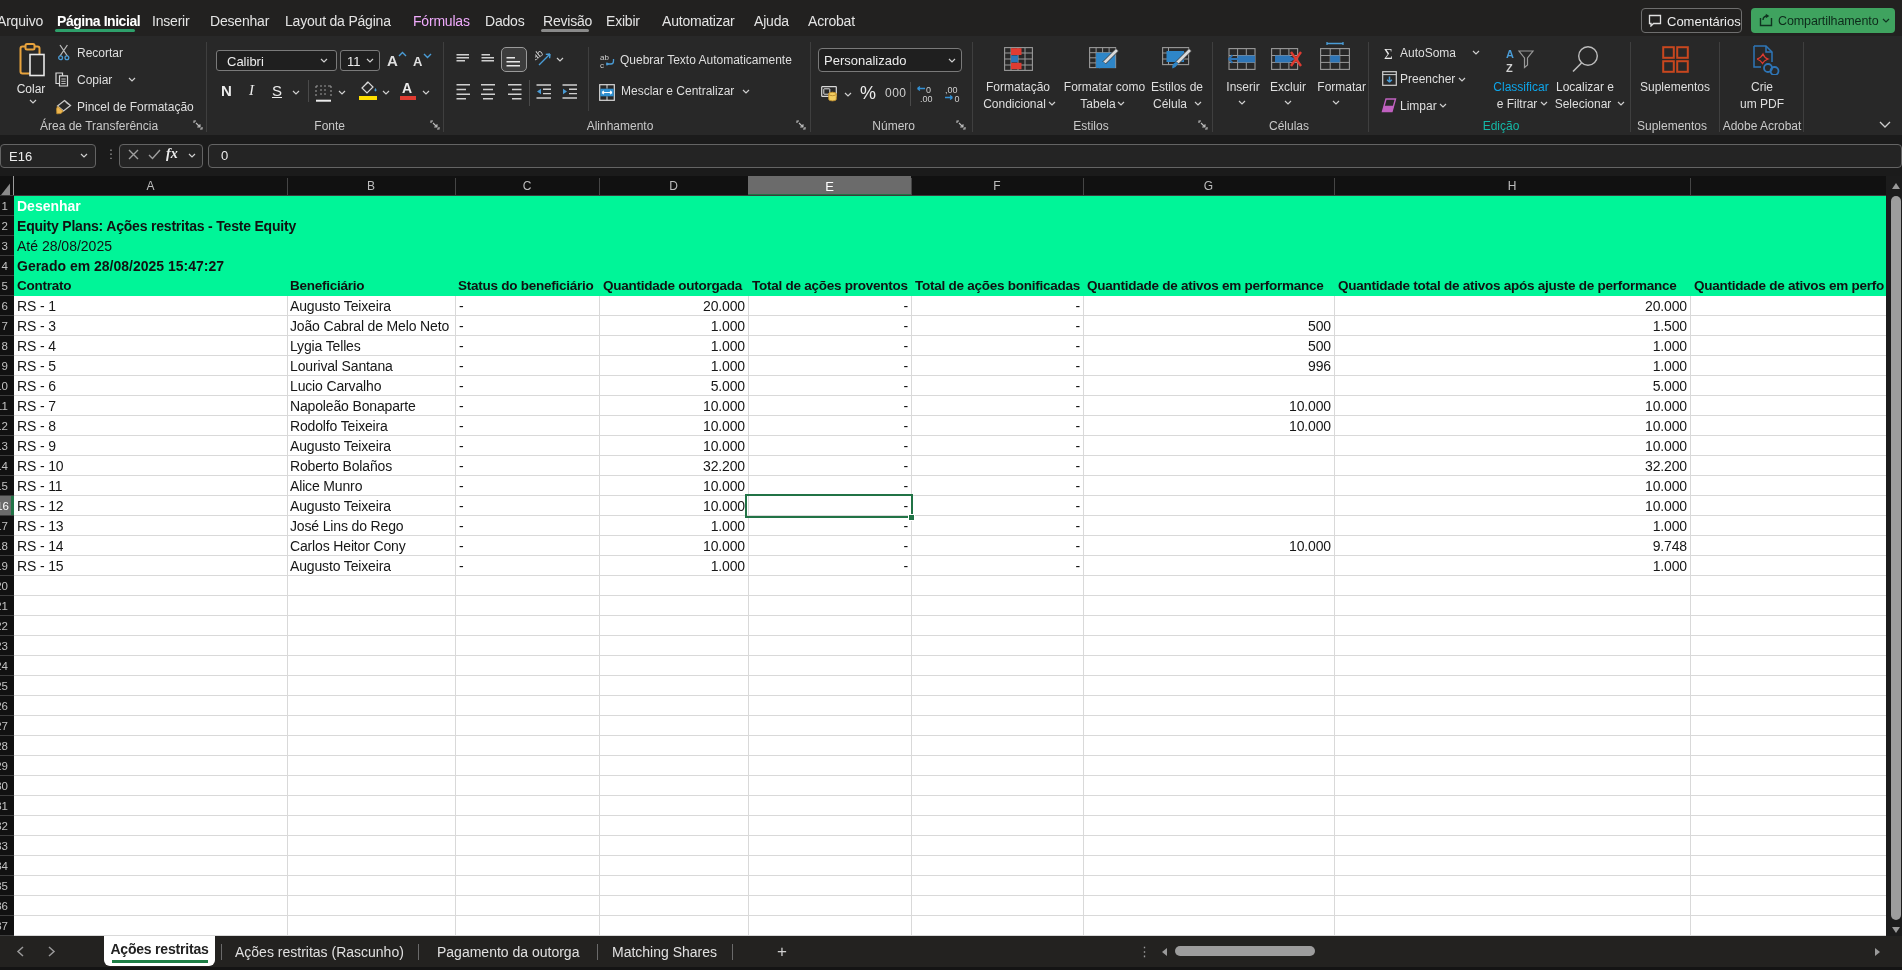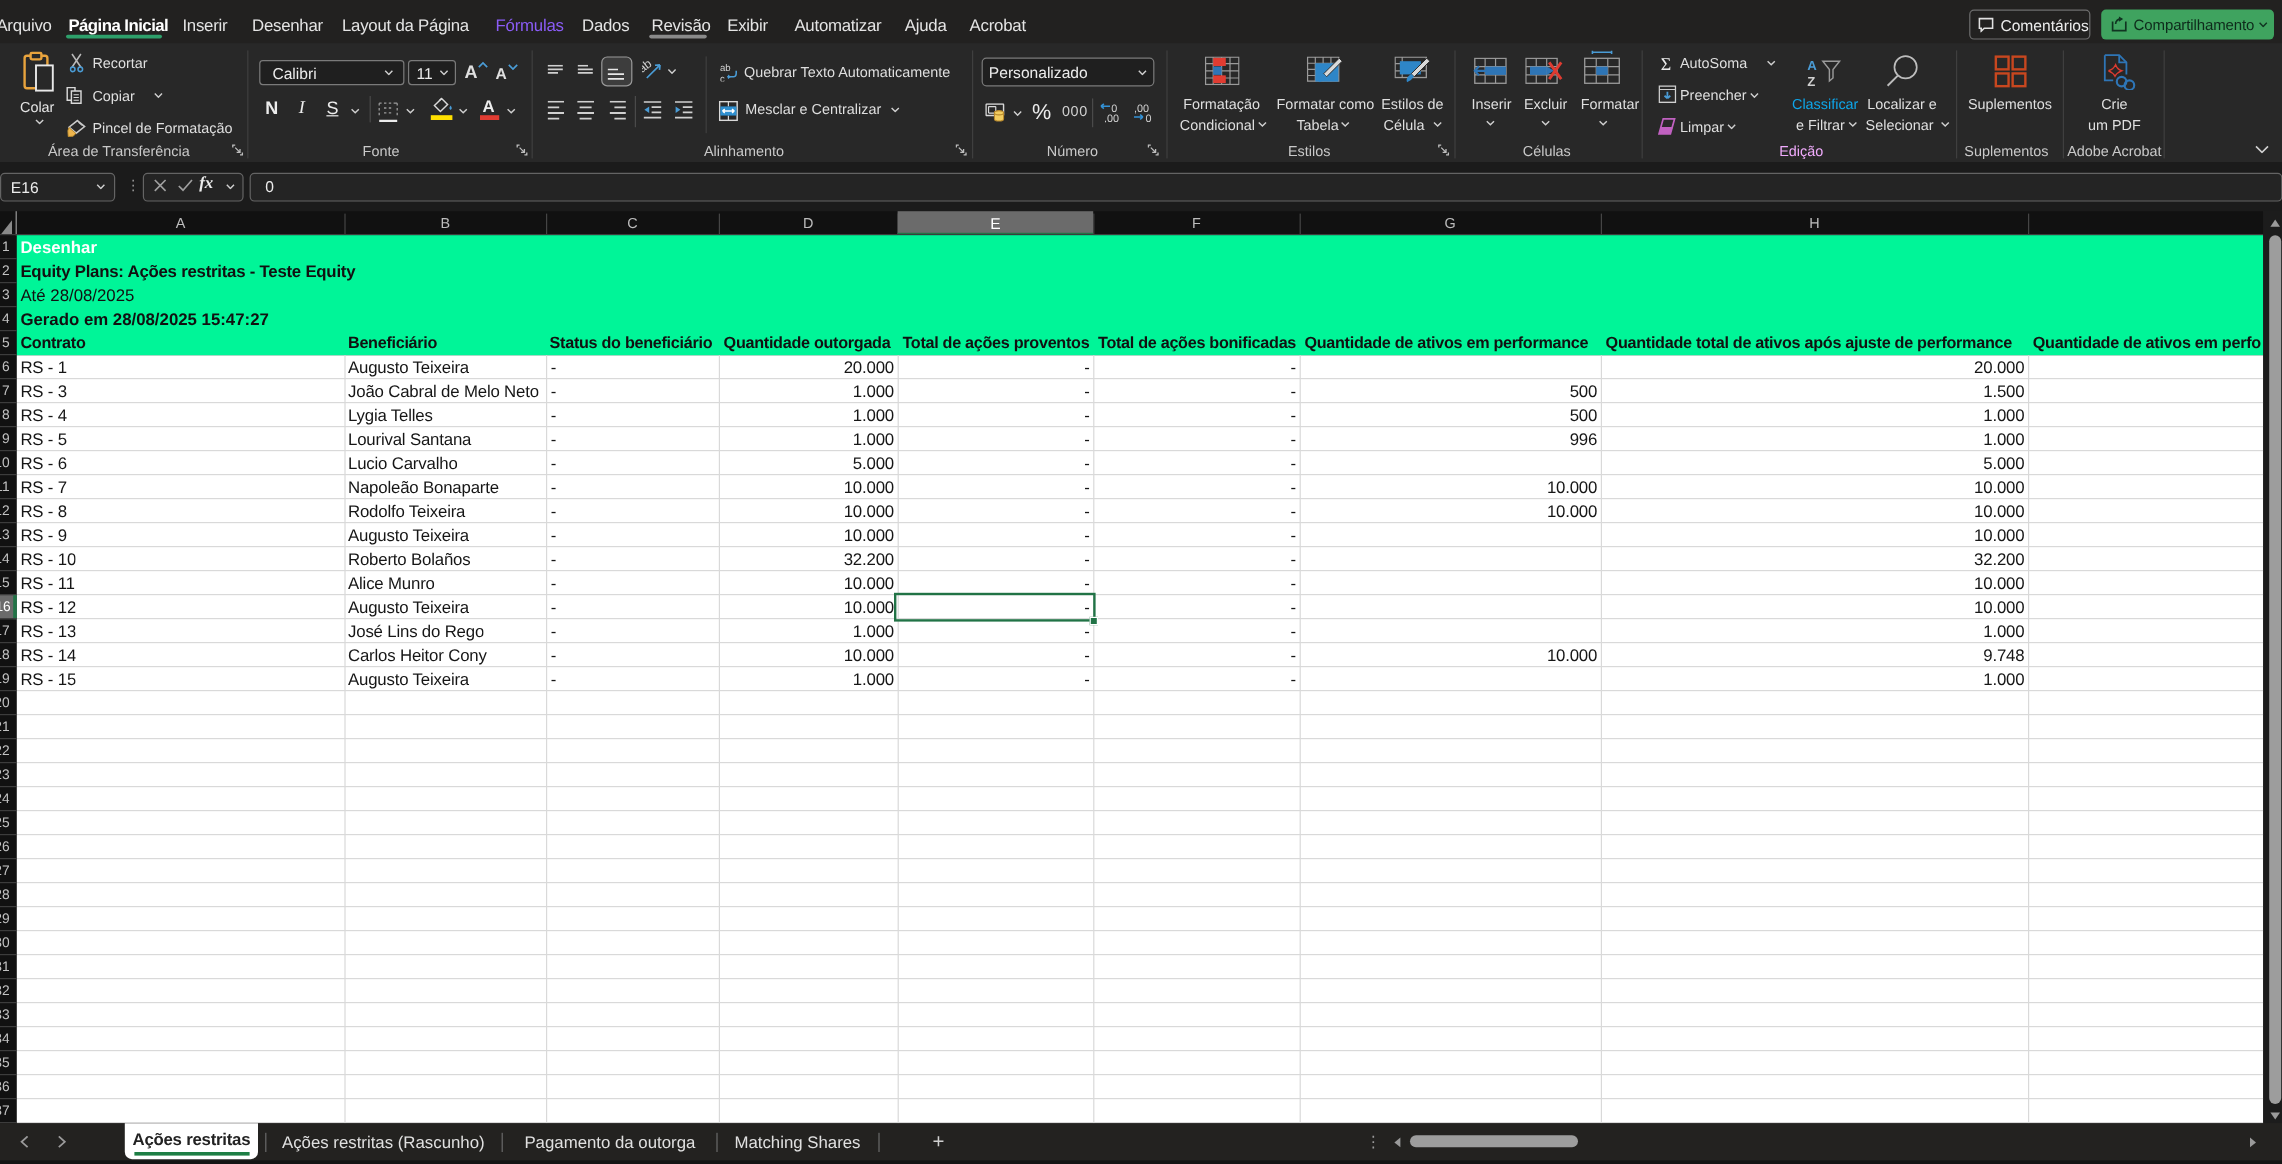--- a/index.html
+++ b/index.html
@@ -12,21 +12,21 @@
 svg{display:block}
 </style></head><body>
 
 <div class="a" style="left:0;top:0;width:1902px;height:36px;background:#222120"></div>
 <div class="a mi" style="left:-3px;top:13px;font-weight:normal;color:#e4e4e4;letter-spacing:-0.2px">Arquivo</div>
 <div class="a mi" style="left:57px;top:13px;font-weight:bold;color:#ffffff;letter-spacing:-0.45px">Página Inicial</div>
 <div class="a" style="left:55px;top:29px;width:80px;height:3px;background:#2eA06b;border-radius:2px"></div>
 <div class="a mi" style="left:152px;top:13px;font-weight:normal;color:#e4e4e4;letter-spacing:-0.2px">Inserir</div>
 <div class="a mi" style="left:210px;top:13px;font-weight:normal;color:#e4e4e4;letter-spacing:-0.2px">Desenhar</div>
 <div class="a mi" style="left:285px;top:13px;font-weight:normal;color:#e4e4e4;letter-spacing:-0.2px">Layout da Página</div>
-<div class="a mi" style="left:413px;top:13px;font-weight:normal;color:#8b5cf6;letter-spacing:-0.2px">Fórmulas</div>
+<div class="a mi" style="left:413px;top:13px;font-weight:normal;color:#f0abfc;letter-spacing:-0.2px">Fórmulas</div>
 <div class="a mi" style="left:485px;top:13px;font-weight:normal;color:#e4e4e4;letter-spacing:-0.2px">Dados</div>
 <div class="a mi" style="left:543px;top:13px;font-weight:normal;color:#e4e4e4;letter-spacing:-0.2px">Revisão</div>
 <div class="a" style="left:541px;top:29px;width:48px;height:3px;background:#8a8a8a;border-radius:2px"></div>
 <div class="a mi" style="left:606px;top:13px;font-weight:normal;color:#e4e4e4;letter-spacing:-0.2px">Exibir</div>
 <div class="a mi" style="left:662px;top:13px;font-weight:normal;color:#e4e4e4;letter-spacing:-0.2px">Automatizar</div>
 <div class="a mi" style="left:754px;top:13px;font-weight:normal;color:#e4e4e4;letter-spacing:-0.2px">Ajuda</div>
 <div class="a mi" style="left:808px;top:13px;font-weight:normal;color:#e4e4e4;letter-spacing:-0.2px">Acrobat</div>
 <div class="a" style="left:1641px;top:8px;width:101px;height:25px;border:1px solid #6e6e6e;border-radius:4px"></div>
 <svg class="a" style="left:1648px;top:14px" width="14" height="13" viewBox="0 0 14 13">
     <path d="M1.5 1.5 h11 v8 h-7 l-2.5 2.5 v-2.5 h-1.5 z" stroke="#e0e0e0" stroke-width="1.3" fill="none"></path>
@@ -125,21 +125,21 @@
 </svg>
 <div class="a" style="left:359px;top:96px;width:18px;height:4px;background:#ffe000"></div>
 <svg class="a" style="left:382px;top:90px" width="8" height="5" viewBox="0 0 8 5">
     <path d="M1 1 L4 4 L7 1" stroke="#cfcfcf" stroke-width="1.2" fill="none"></path>
   </svg>
 <div class="a" style="left:402px;top:80px;font-size:14px;color:#ececec;font-weight:bold">A</div>
 <div class="a" style="left:400px;top:96px;width:16px;height:4px;background:#e03c32"></div>
 <svg class="a" style="left:422px;top:90px" width="8" height="5" viewBox="0 0 8 5">
     <path d="M1 1 L4 4 L7 1" stroke="#cfcfcf" stroke-width="1.2" fill="none"></path>
   </svg>
-<div class="a" style="left:290px;top:119px;width:55px;height:14px;font-size:12px;color:#c9c9c9;text-align:center">Fonte</div>
+<div class="a" style="left:290px;top:119px;width:55px;height:14px;font-size:12px;color:#c9c9c9;text-align:right">Fonte</div>
 <svg class="a" style="left:430px;top:120px" width="10" height="10" viewBox="0 0 10 10">
     <path d="M1 3 V1 h2 M9 7 v2 h-2 M3 3 l4 4 M7 4.2 V7 H4.2" stroke="#bdbdbd" stroke-width="1.1" fill="none"></path>
   </svg>
 <svg class="a" style="left:456px;top:54px" width="14" height="8" viewBox="0 0 14 8">
     <path d="M0.5 0.75 H13 M0.5 3.75 H13 M0.5 6.75 H9" stroke="#d0d0d0" stroke-width="1.5"></path>
   </svg>
 <svg class="a" style="left:481px;top:54px" width="14" height="8" viewBox="0 0 14 8">
     <path d="M0.5 0.75 H9 M0.5 3.75 H13 M0.5 6.75 H13" stroke="#d0d0d0" stroke-width="1.5"></path>
   </svg>
 <div class="a" style="left:501px;top:47px;width:26px;height:25px;background:#3d3d3d;border:1px solid #9a9a9a;border-radius:5px"></div>
@@ -334,21 +334,21 @@
   </svg>
 <svg class="a" style="left:1571px;top:45px" width="29" height="29" viewBox="0 0 29 29">
 <circle cx="17" cy="11" r="9.3" stroke="#bdbdbd" stroke-width="1.4" fill="none"></circle>
 <path d="M10.5 18 L2 26.5" stroke="#bdbdbd" stroke-width="1.6"></path>
 </svg>
 <div class="a" style="left:1551px;top:80px;width:68px;height:13px;font-size:12px;color:#dfdfdf;text-align:center">Localizar e</div>
 <div class="a" style="left:1552px;top:97px;width:62px;height:13px;font-size:12px;color:#dfdfdf;text-align:center">Selecionar</div>
 <svg class="a" style="left:1617px;top:101px" width="8" height="5" viewBox="0 0 8 5">
     <path d="M1 1 L4 4 L7 1" stroke="#cfcfcf" stroke-width="1.2" fill="none"></path>
   </svg>
-<div class="a" style="left:1470px;top:119px;width:62px;height:14px;font-size:12px;color:#f0abfc;text-align:center">Edição</div>
+<div class="a" style="left:1470px;top:119px;width:62px;height:14px;font-size:12px;color:#14b8a6;text-align:center">Edição</div>
 <svg class="a" style="left:1661px;top:45px" width="29" height="29" viewBox="0 0 29 29">
 <rect x="2.2" y="2.2" width="10.6" height="10.6" stroke="#c8471f" stroke-width="2" fill="none"></rect>
 <rect x="16.2" y="2.2" width="10.6" height="10.6" stroke="#c8471f" stroke-width="2" fill="none"></rect>
 <rect x="2.2" y="16.2" width="10.6" height="10.6" stroke="#c8471f" stroke-width="2" fill="none"></rect>
 <rect x="16.2" y="16.2" width="10.6" height="10.6" stroke="#c8471f" stroke-width="2" fill="none"></rect>
 </svg>
 <div class="a" style="left:1635px;top:80px;width:80px;height:13px;font-size:12px;color:#dfdfdf;text-align:center">Suplementos</div>
 <div class="a" style="left:1632px;top:119px;width:80px;height:14px;font-size:12px;color:#c9c9c9;text-align:center">Suplementos</div>
 <svg class="a" style="left:1750px;top:45px" width="30" height="30" viewBox="0 0 30 30">
 <path d="M4 1 h12 l6 6 v10 M4 1 v21 h7" stroke="#2e75b6" stroke-width="1.5" fill="none"></path>

